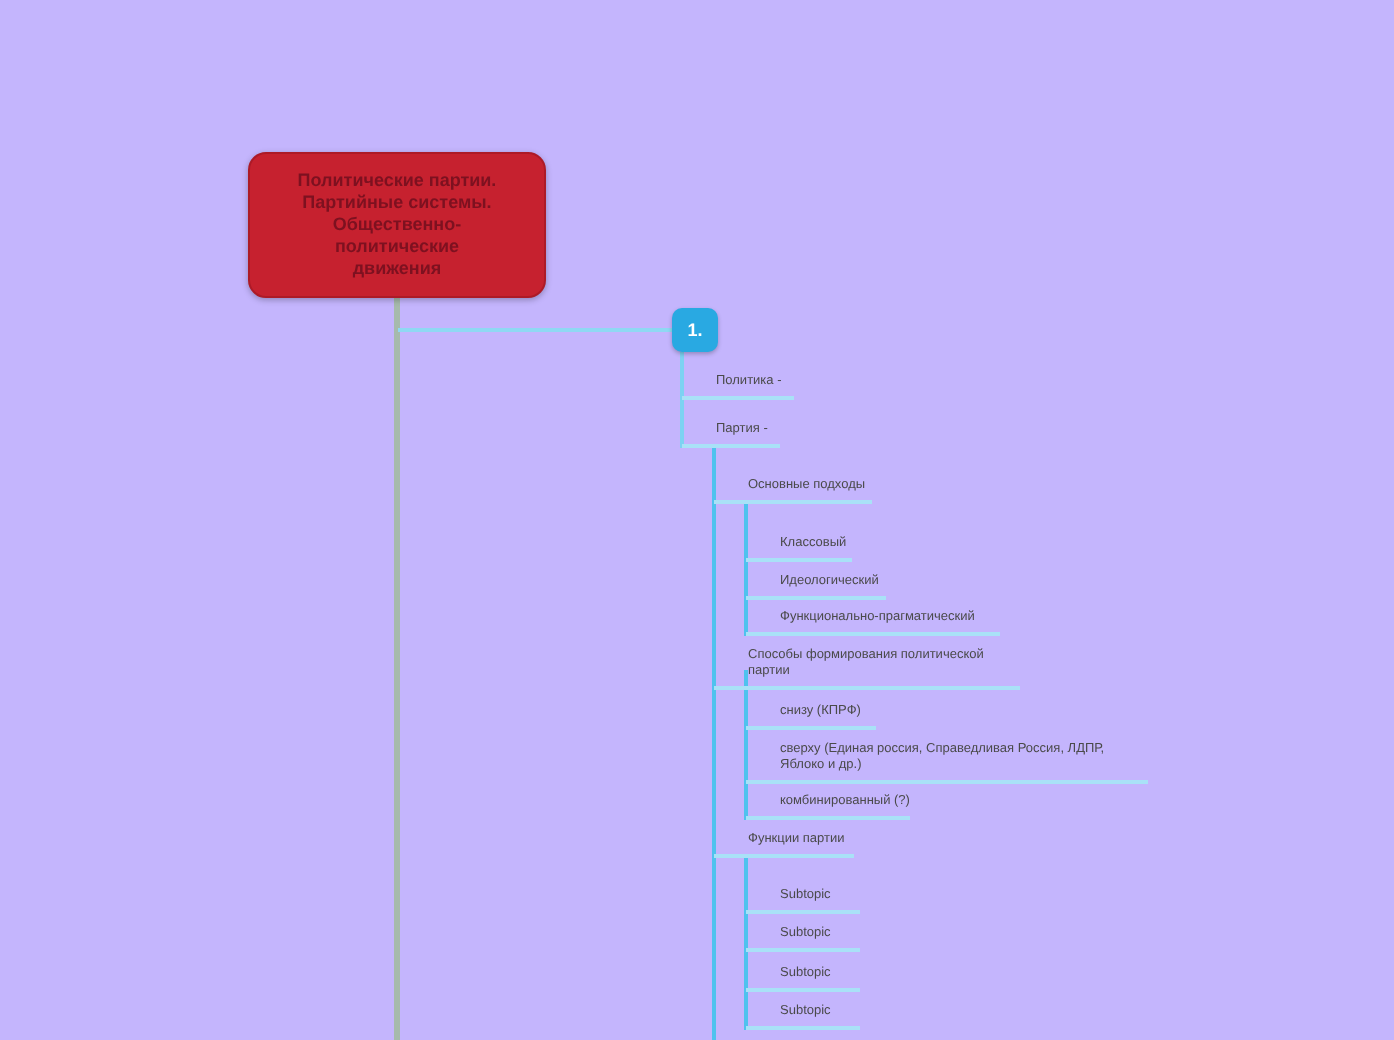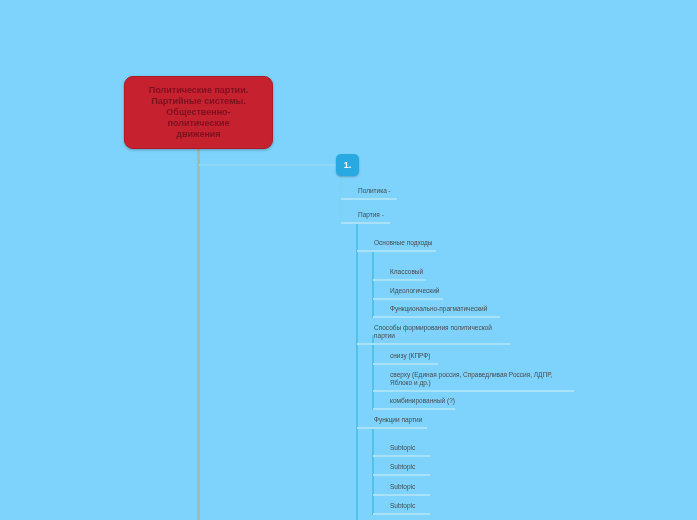--- a/index.html
+++ b/index.html
@@ -1,17 +1,17 @@
 <!DOCTYPE html>
 <html><head>
 <meta charset="utf-8">
 <style>
   html,body { margin:0; padding:0; background:#ffffff; }
   .canvas {
-    position:relative; width:697px; height:520px; background:#7dd3fc;
+    position:relative; width:697px; height:520px; background:#c4b5fd;
     overflow:hidden; font-family:"Liberation Sans", sans-serif;
   }
 
   
   .root-node {
     position:absolute; left:124px; top:76px; width:149px; height:73px;
     box-sizing:border-box; background:#c6212f; border:1px solid #ad1a27;
     border-radius:9px; box-shadow:0 1px 3px rgba(0,0,0,.28);
     display:flex; align-items:center; justify-content:center;
   }

